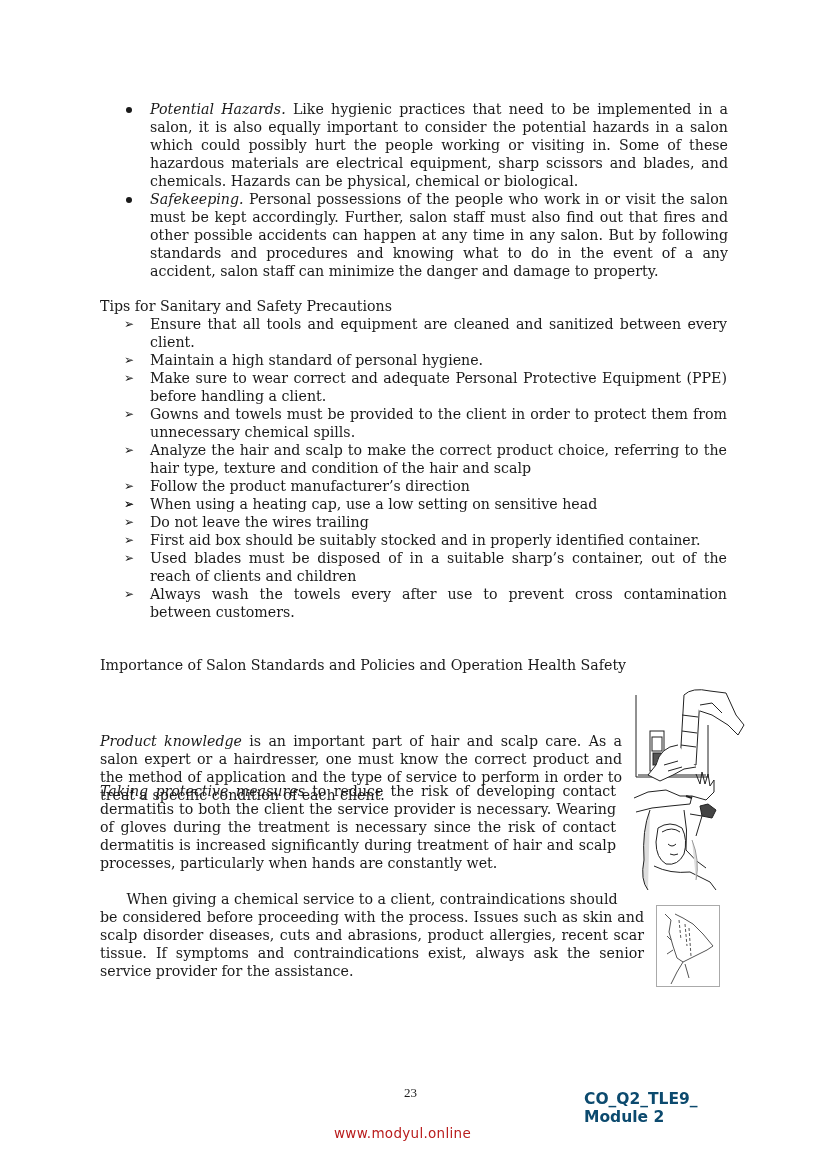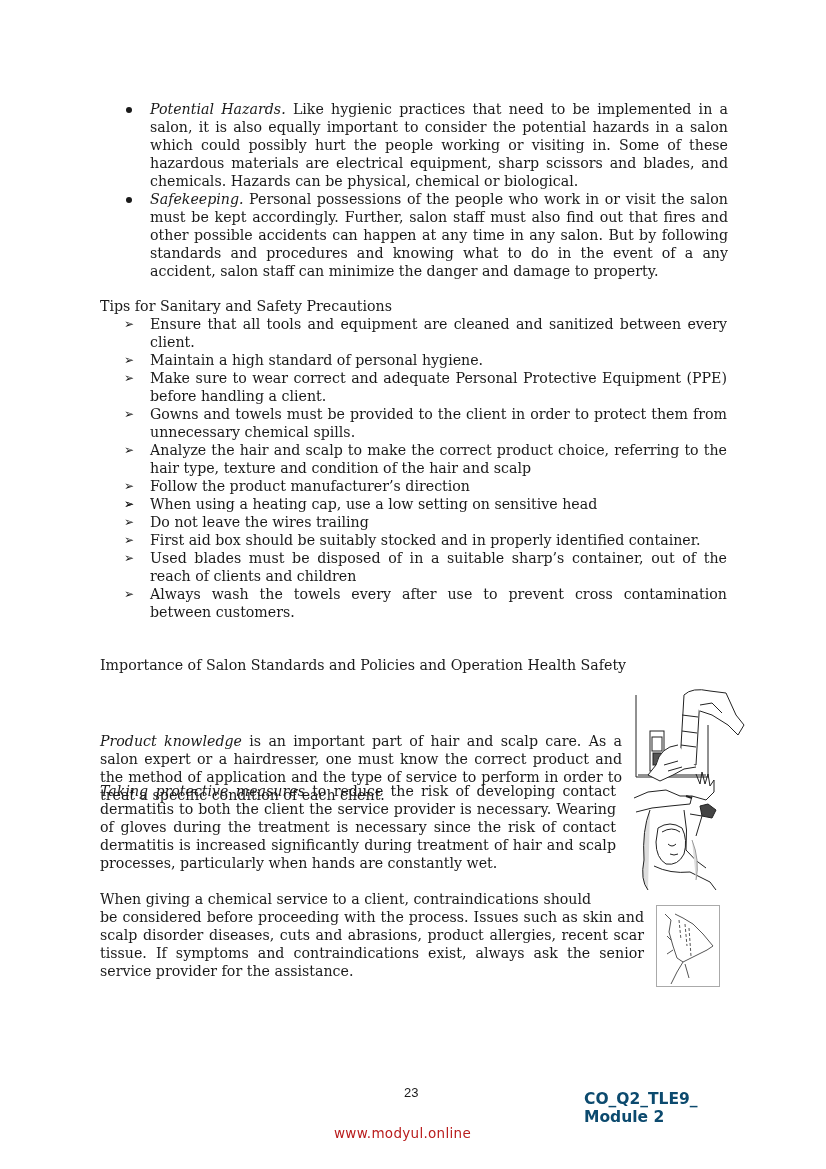--- a/index.html
+++ b/index.html
@@ -30,28 +30,28 @@
       position: absolute; left: 0; top: 0; font-size: 12px;
       font-family: "DejaVu Sans", sans-serif;
     }
     .imp-title { position: absolute; left: 100px; top: 656px; }
     .para {
       position: absolute; left: 100px; text-align: justify;
     }
     .p1 { top: 732px; width: 522px; }
     .p2 { top: 782px; width: 516px; }
     .p3 { top: 890px; width: 544px; }
-    .p3 .first { display: block; text-align: left; }
+    .p3 .first { display: block; text-align: center; }
     .fig { position: absolute; }
     .fig1 { left: 630px; top: 685px; width: 118px; height: 100px; }
     .fig2 { left: 630px; top: 770px; width: 95px; height: 122px; }
     .fig3 { left: 656px; top: 905px; width: 62px; height: 80px; border: 1px solid #aaa; }
     .page-number {
       position: absolute; left: 404px; top: 1084px;
-      font-family: Liberation Sans, sans-serif; font-size: 13px;
+      font-family: Liberation Serif, serif; font-size: 13px;
     }
     .module-code {
       position: absolute; left: 584px; top: 1090px;
       font-family: "DejaVu Sans", sans-serif; font-weight: bold; font-size: 15.5px;
       color: #0c4a6e;
     }
     .watermark {
       position: absolute; left: 334px; top: 1124px;
       font-family: "DejaVu Sans", sans-serif; font-size: 13.5px; color: #b91c1c;
       letter-spacing: 0.3px;

